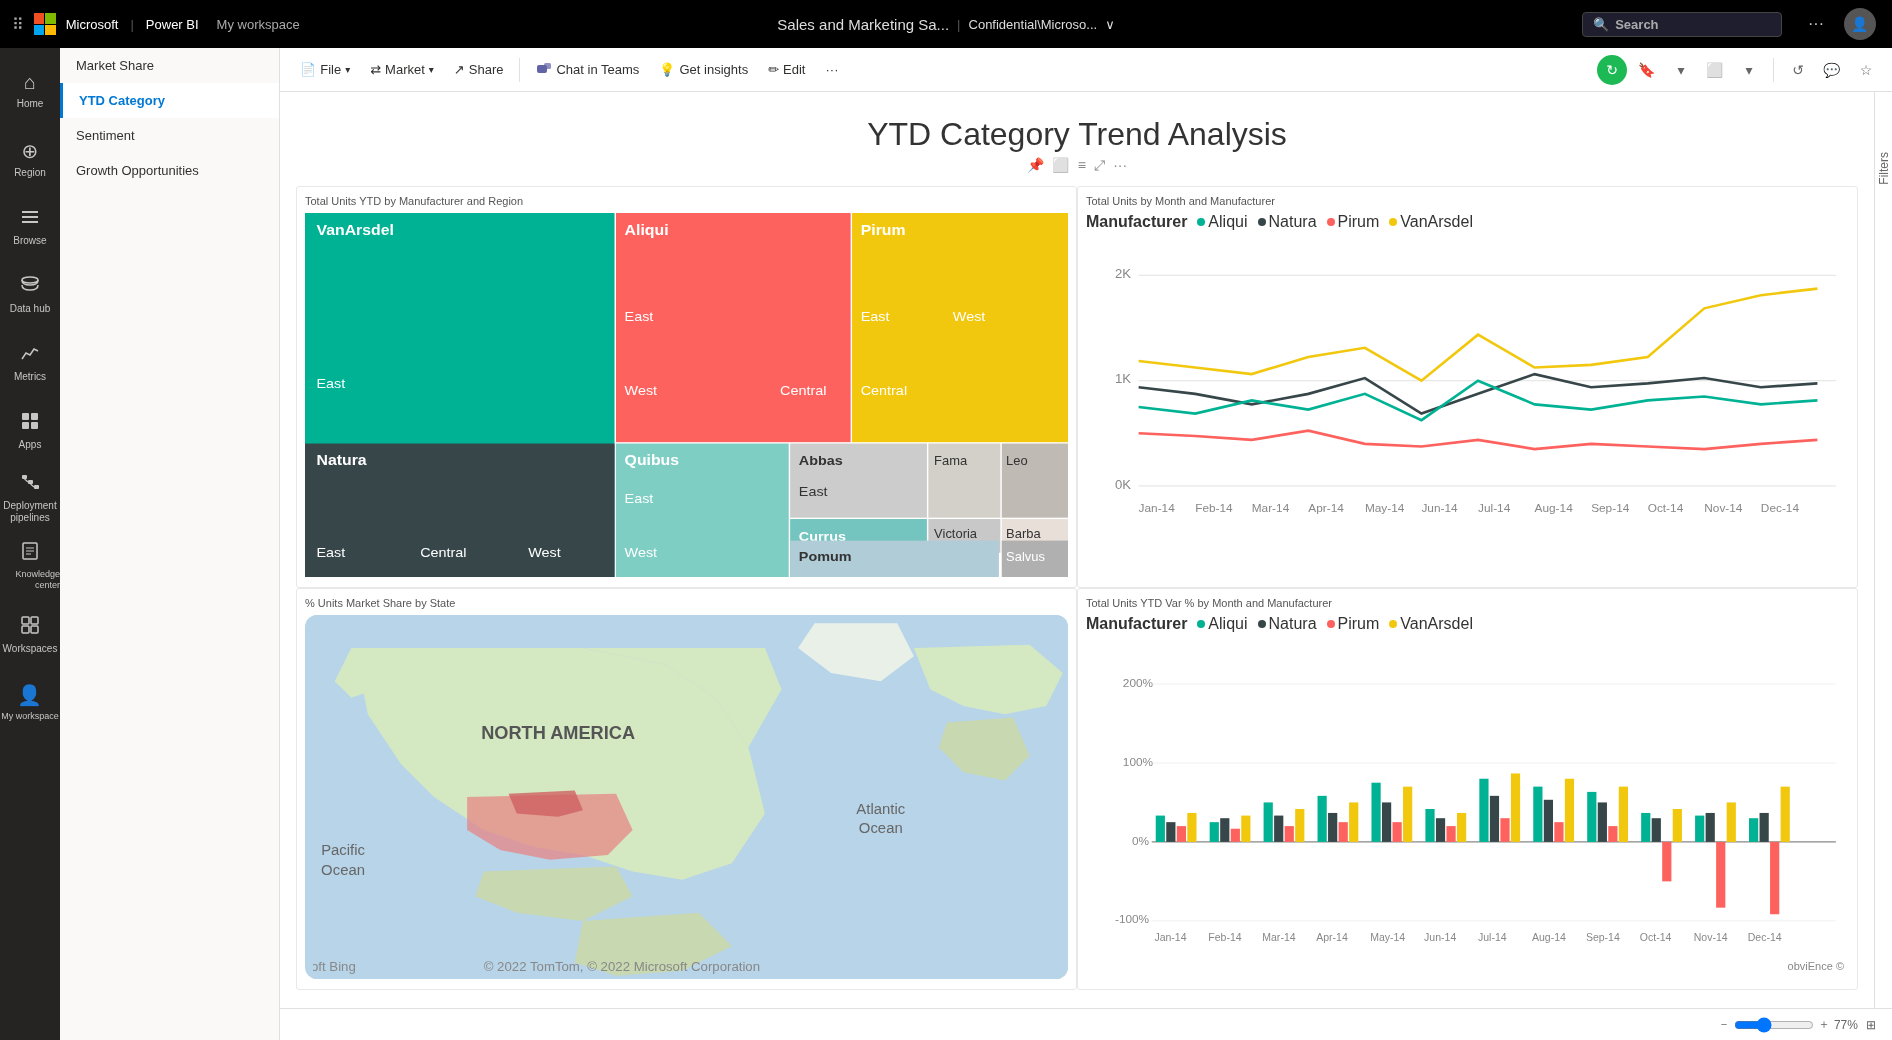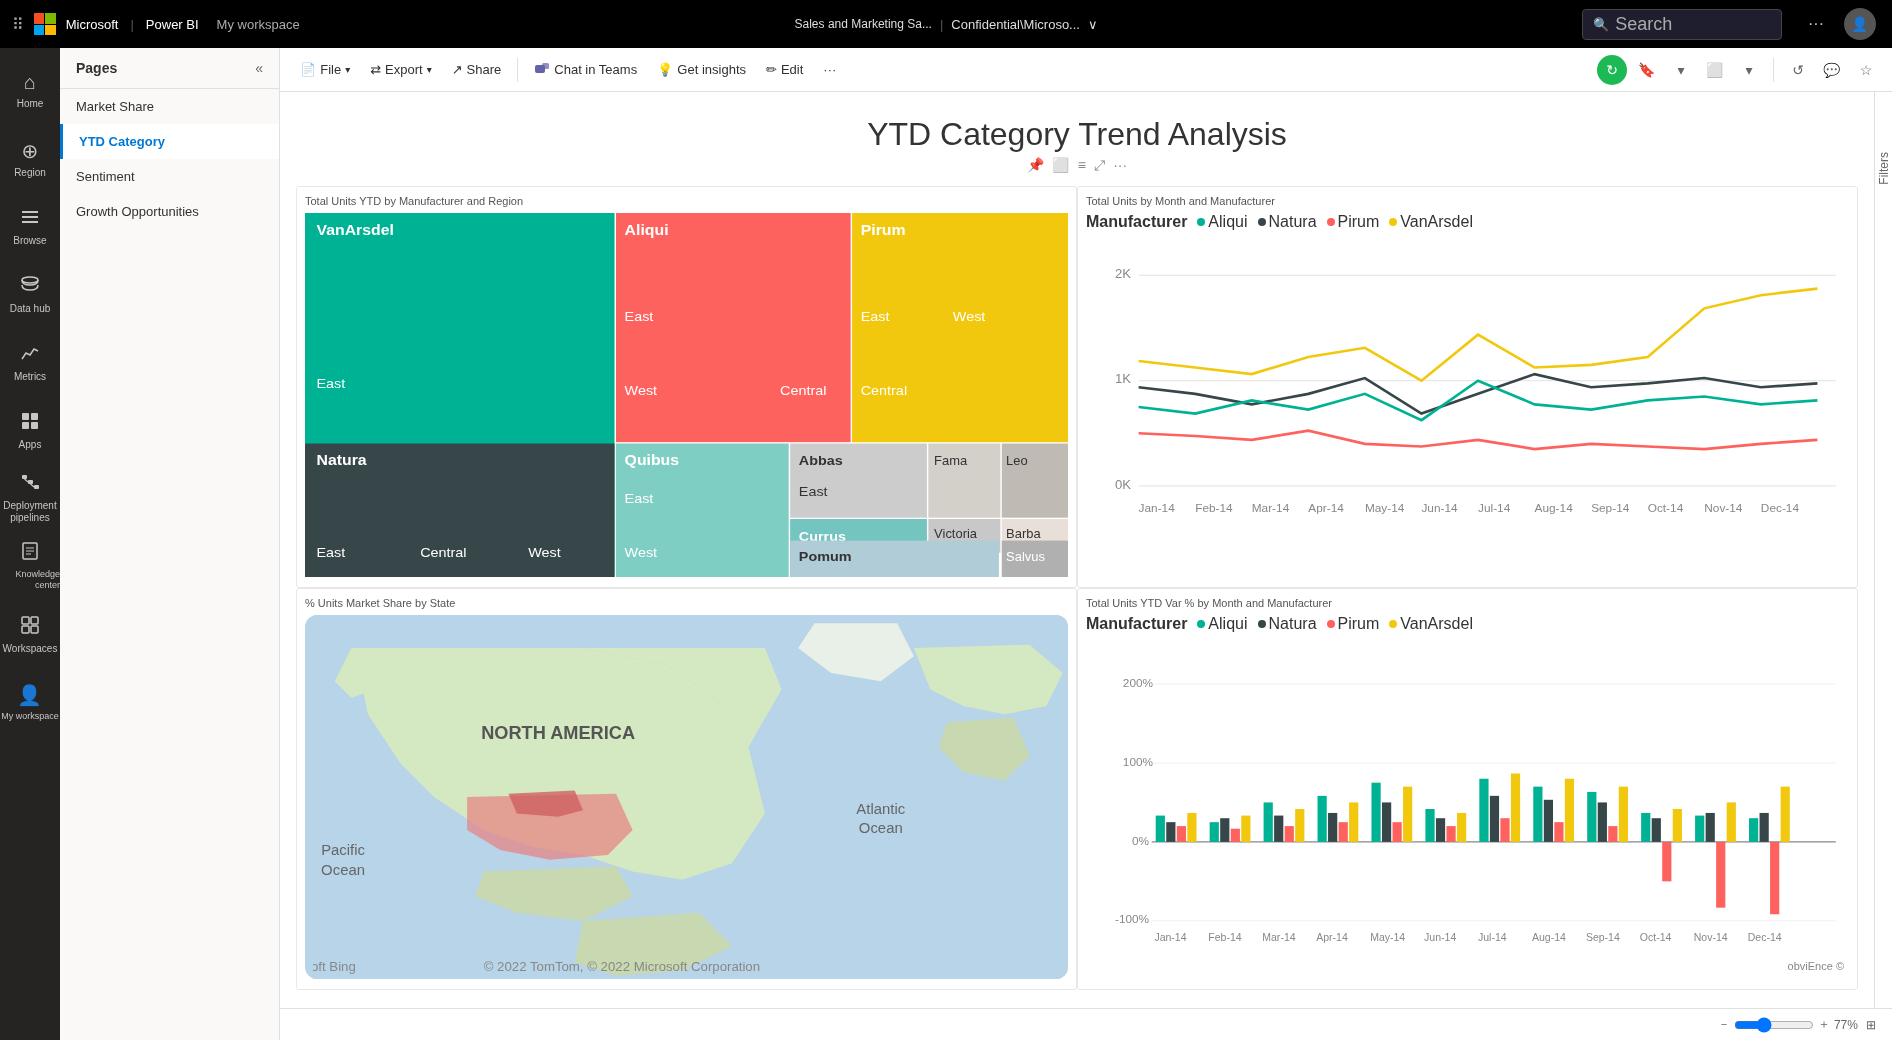--- a/index.html
+++ b/index.html
@@ -270,29 +270,29 @@
     <span style="background:#7fba00;"></span>
     <span style="background:#00a4ef;"></span>
     <span style="background:#ffb900;"></span>
   </div>
   <span style="color:white;font-size:13px;font-weight:500;">Microsoft</span>
   <span style="color:#555;margin:0 2px;">|</span>
   <span style="color:white;font-size:13px;">Power BI</span>
   <span style="color:#aaa;font-size:13px;margin-left:8px;">My workspace</span>
 
   <div style="position:absolute;left:50%;transform:translateX(-50%);display:flex;align-items:center;gap:8px;">
-    <span style="color:#ddd;font-size:12px;">Sales and Marketing Sa...</span>
+    <span style="color:#ddd;font-size:15px;">Sales and Marketing Sa...</span>
     <span style="color:#555;">|</span>
     <span style="color:#ddd;font-size:13px;">Confidential\Microsо...</span>
     <span style="color:#ddd;cursor:pointer;">∨</span>
   </div>
 
   <div style="position:absolute;right:110px;display:flex;align-items:center;gap:6px;background:#1e1e2e;border:1px solid #444;border-radius:4px;padding:4px 10px;width:200px;">
     <span style="color:#aaa;">🔍</span>
-    <span style="color:#aaa;font-size:18px;">Search</span>
+    <span style="color:#aaa;font-size:13px;font-weight:bold;">Search</span>
   </div>
   <span style="position:absolute;right:68px;color:#ccc;font-size:16px;cursor:pointer;">···</span>
   <div style="position:absolute;right:16px;width:32px;height:32px;border-radius:50%;background:#555;display:flex;align-items:center;justify-content:center;color:white;font-size:14px;cursor:pointer;">
     <span>👤</span>
   </div>
 </div>
 
 <div id="main">
 
   <div id="sidebar-icons">
@@ -377,24 +377,20 @@
       </span>
       <span>Workspaces</span>
     </div>
     <div class="sidebar-icon-item">
       <span class="icon-symbol">👤</span>
       <span style="font-size:9px;text-align:center;line-height:1.2;">My workspace</span>
     </div>
   </div>
 
   <div id="pages-panel">
-    <div id="pages-header">
-      <span class="title">Pages</span>
-      <span class="collapse-btn">«</span>
-    </div>
     <div class="page-item">
       <span>Market Share</span>
     </div>
     <div class="page-item active">
       <span>YTD Category</span>
     </div>
     <div class="page-item">
       <span>Sentiment</span>
     </div>
     <div class="page-item">
@@ -405,21 +401,21 @@
   <div id="content-area">
 
     <div id="toolbar">
       <button class="toolbar-btn">
         <span>📄</span>
         <span>File</span>
         <span style="font-size:10px;">▾</span>
       </button>
       <button class="toolbar-btn">
         <span>⇄</span>
-        <span>Export</span>
+        <span>Market</span>
         <span style="font-size:10px;">▾</span>
       </button>
       <button class="toolbar-btn">
         <span>↗</span>
         <span>Share</span>
       </button>
       <div class="toolbar-separator"></div>
       <button class="toolbar-btn">
         <span style="color:#6264a7;">
           <svg width="16" height="16" viewBox="0 0 16 16">

